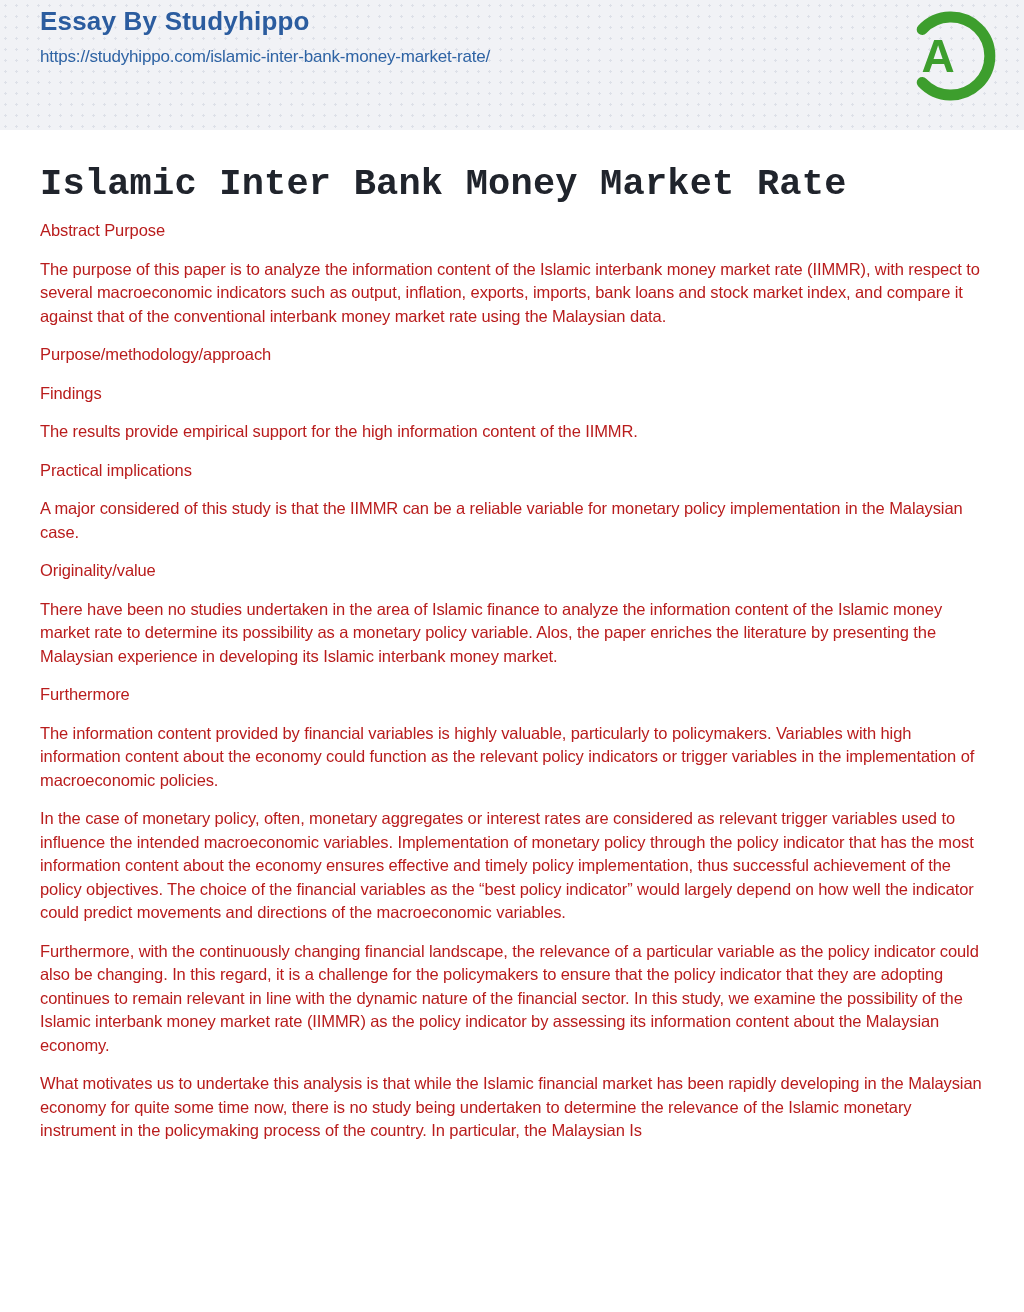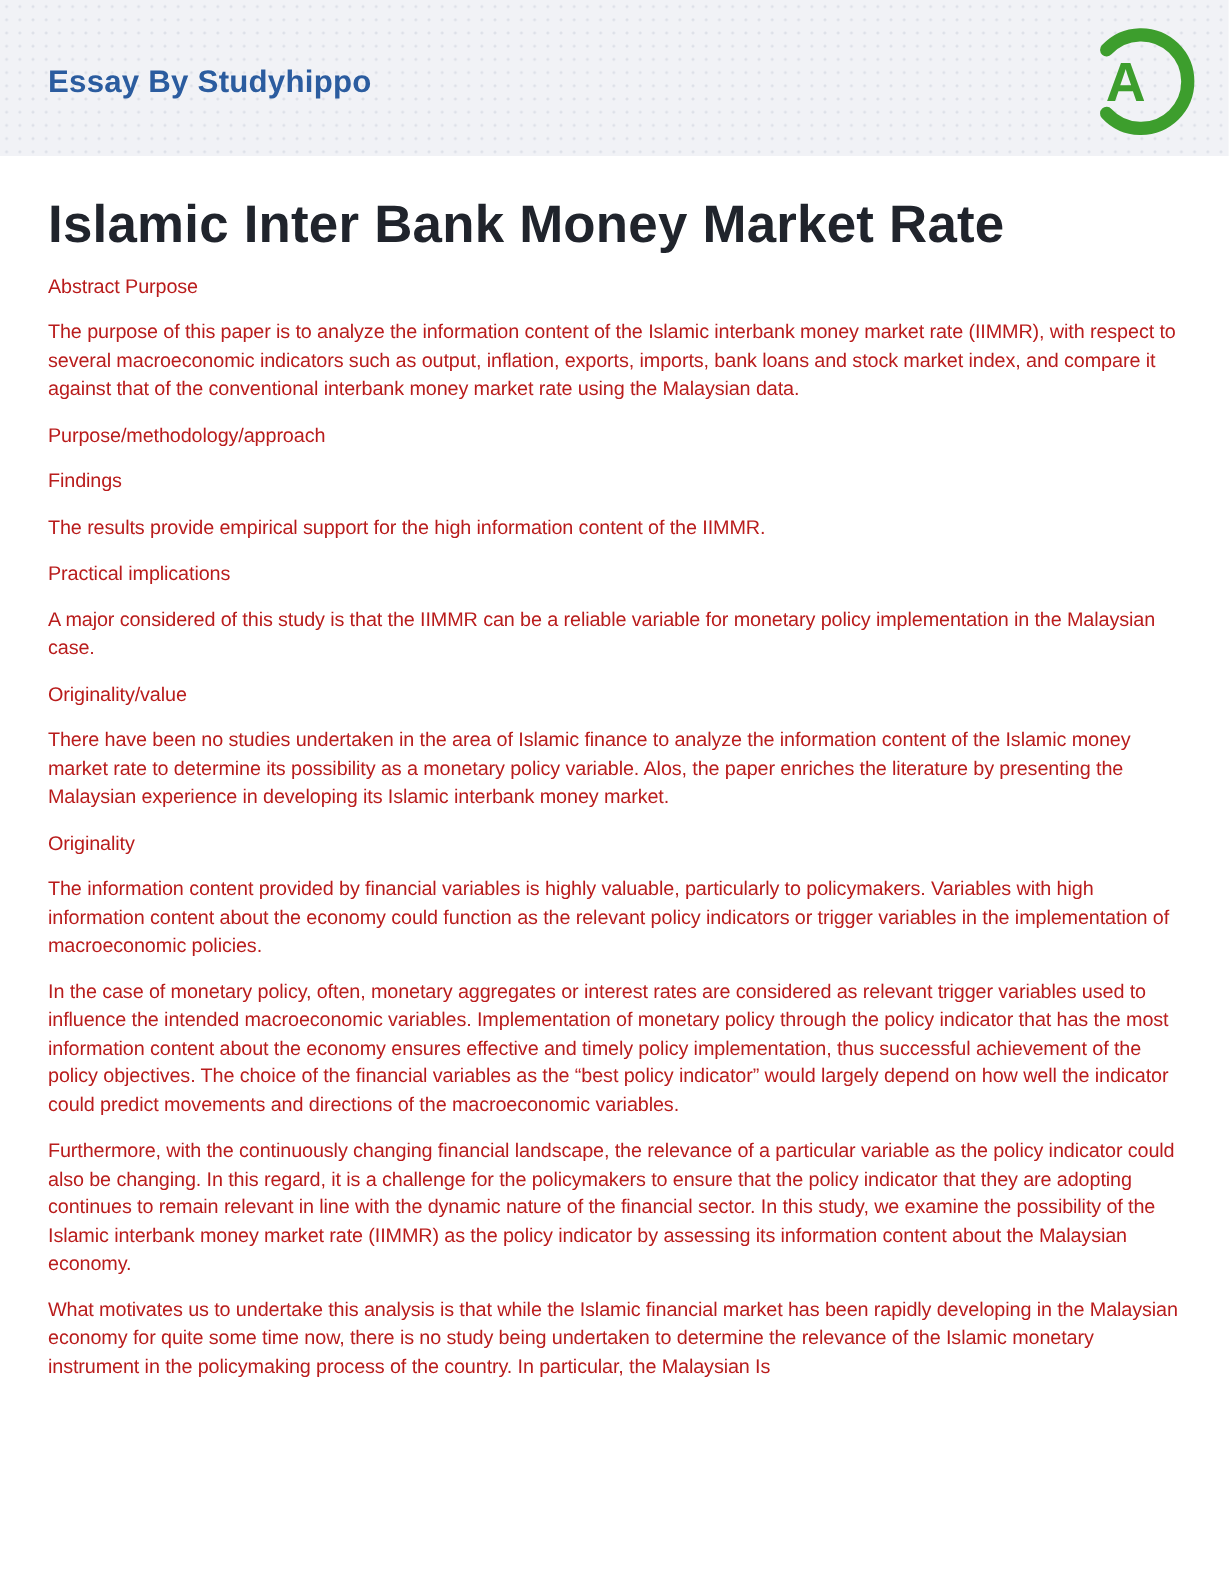--- a/index.html
+++ b/index.html
@@ -11,21 +11,20 @@
     font-family: "Liberation Sans", sans-serif;
     overflow: hidden;
   }
   .page-header {
     height: 130px;
     background-color: #f1f2f6;
     background-image: radial-gradient(circle, #dde0e8 1px, rgba(0,0,0,0) 1.4px);
     background-size: 11px 11px;
     display: flex;
     justify-content: space-between;
-    align-items: center;
     padding: 6px 22px 0 40px;
   }
   .header-text { display: flex; flex-direction: column; gap: 10px; }
   .site-title {
     font-size: 26px;
     font-weight: 700;
     color: #2b5c9f;
     letter-spacing: 0.2px;
   }
   .site-url {
@@ -33,42 +32,44 @@
     font-weight: 400;
     color: #2e63a4;
     letter-spacing: -0.2px;
   }
   .logo { width: 100px; height: 100px; flex: 0 0 auto; }
   .logo svg { width: 100%; height: 100%; display: block; }
   .content {
     padding: 18px 40px 0 40px;
   }
   .article-title {
-    font-size: 44px;
+    font-size: 37px;
     font-weight: 800;
     color: #20242c;
     letter-spacing: 0.2px;
     margin: 14px 0 13px 0;
     line-height: 1.2;
+    font-family: Liberation Mono, monospace;
   }
   .section-heading, .body-paragraph {
     font-size: 16.5px;
     line-height: 23.5px;
     letter-spacing: -0.1px;
     color: #b91c1c;
     margin: 0 0 15px 0;
     max-width: 952px;
   }
 </style>
 </head>
 <body>
 
 <header class="page-header">
   <div class="header-text">
     <div class="site-title">Essay By Studyhippo</div>
+    <div class="site-url">https://studyhippo.com/islamic-inter-bank-money-market-rate/</div>
   </div>
   <div class="logo">
     <svg viewBox="0 0 100 100" xmlns="http://www.w3.org/2000/svg">
       <path d="M 20.2 23.5 A 39 39 0 1 1 20.2 76.5" fill="none" stroke-width="11" stroke-linecap="round" stroke="#3d9e2d"></path>
       <text x="36" y="66" font-family="Liberation Sans, sans-serif" font-size="46" font-weight="600" text-anchor="middle" fill="#3d9e2d">A</text>
     </svg>
   </div>
 </header>
 
 <main class="content">
@@ -76,19 +77,19 @@
   <div>
       <p class="section-heading">Abstract Purpose</p>
       <p class="body-paragraph">The purpose of this paper is to analyze the information content of the Islamic interbank money market rate (IIMMR), with respect to several macroeconomic indicators such as output, inflation, exports, imports, bank loans and stock market index, and compare it against that of the conventional interbank money market rate using the Malaysian data.</p>
       <p class="section-heading">Purpose/methodology/approach</p>
       <p class="section-heading">Findings</p>
       <p class="body-paragraph">The results provide empirical support for the high information content of the IIMMR.</p>
       <p class="section-heading">Practical implications</p>
       <p class="body-paragraph">A major considered of this study is that the IIMMR can be a reliable variable for monetary policy implementation in the Malaysian case.</p>
       <p class="section-heading">Originality/value</p>
       <p class="body-paragraph">There have been no studies undertaken in the area of Islamic finance to analyze the information content of the Islamic money market rate to determine its possibility as a monetary policy variable. Alos, the paper enriches the literature by presenting the Malaysian experience in developing its Islamic interbank money market.</p>
-      <p class="section-heading">Originality</p>
+      <p class="section-heading">Furthermore</p>
       <p class="body-paragraph">The information content provided by financial variables is highly valuable, particularly to policymakers. Variables with high information content about the economy could function as the relevant policy indicators or trigger variables in the implementation of macroeconomic policies.</p>
       <p class="body-paragraph">In the case of monetary policy, often, monetary aggregates or interest rates are considered as relevant trigger variables used to influence the intended macroeconomic variables. Implementation of monetary policy through the policy indicator that has the most information content about the economy ensures effective and timely policy implementation, thus successful achievement of the policy objectives. The choice of the financial variables as the “best policy indicator” would largely depend on how well the indicator could predict movements and directions of the macroeconomic variables.</p>
       <p class="body-paragraph">Furthermore, with the continuously changing financial landscape, the relevance of a particular variable as the policy indicator could also be changing. In this regard, it is a challenge for the policymakers to ensure that the policy indicator that they are adopting continues to remain relevant in line with the dynamic nature of the financial sector. In this study, we examine the possibility of the Islamic interbank money market rate (IIMMR) as the policy indicator by assessing its information content about the Malaysian economy.</p>
       <p class="body-paragraph">What motivates us to undertake this analysis is that while the Islamic financial market has been rapidly developing in the Malaysian economy for quite some time now, there is no study being undertaken to determine the relevance of the Islamic monetary instrument in the policymaking process of the country. In particular, the Malaysian Is</p>
     </div>
 </main>
 
 </body></html>

